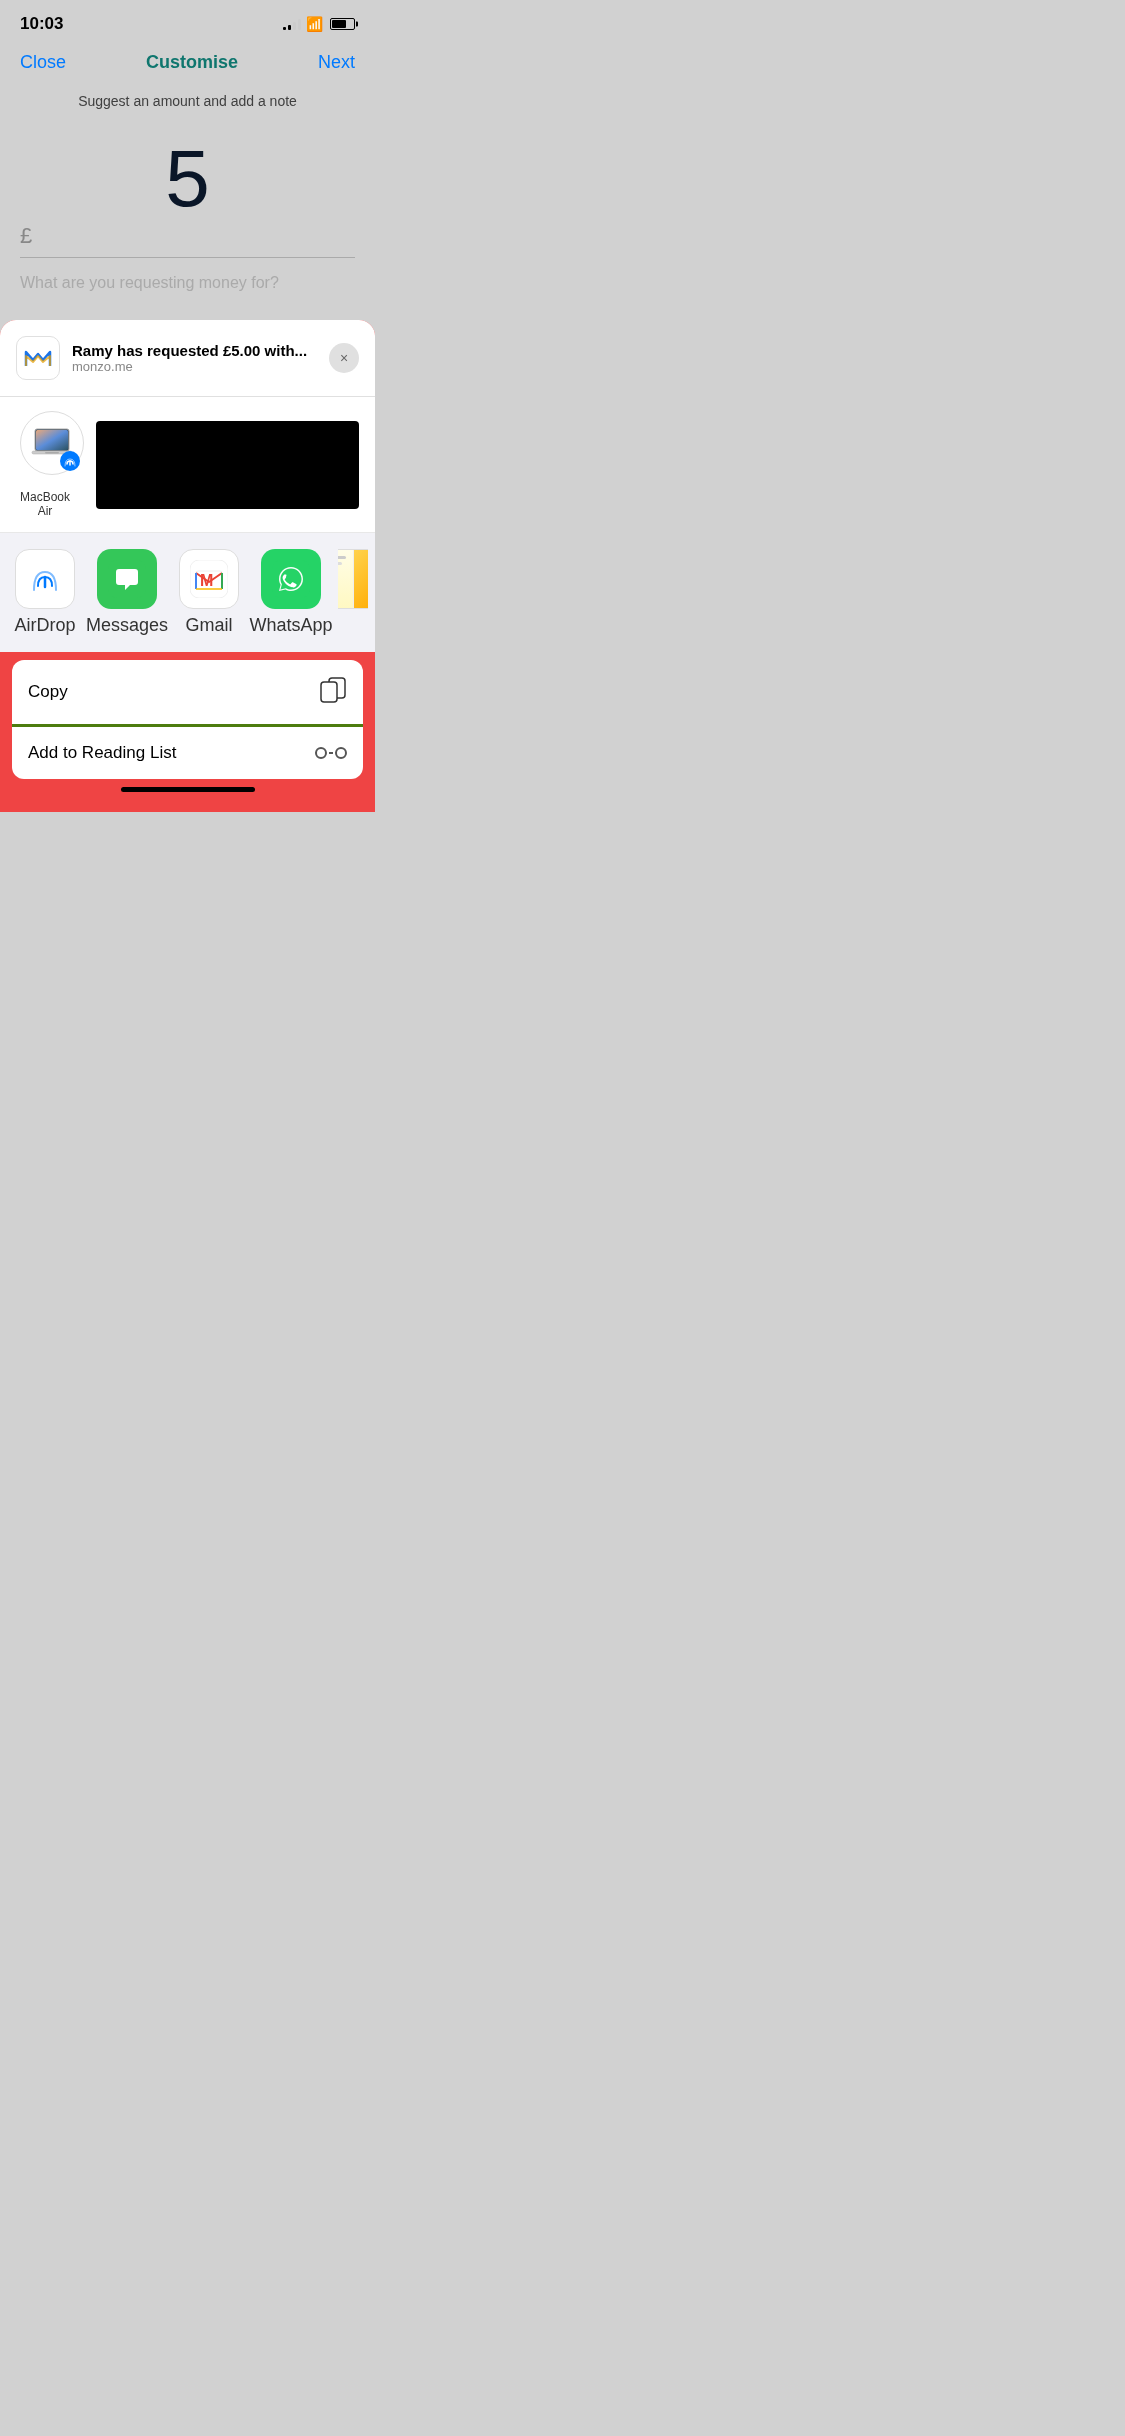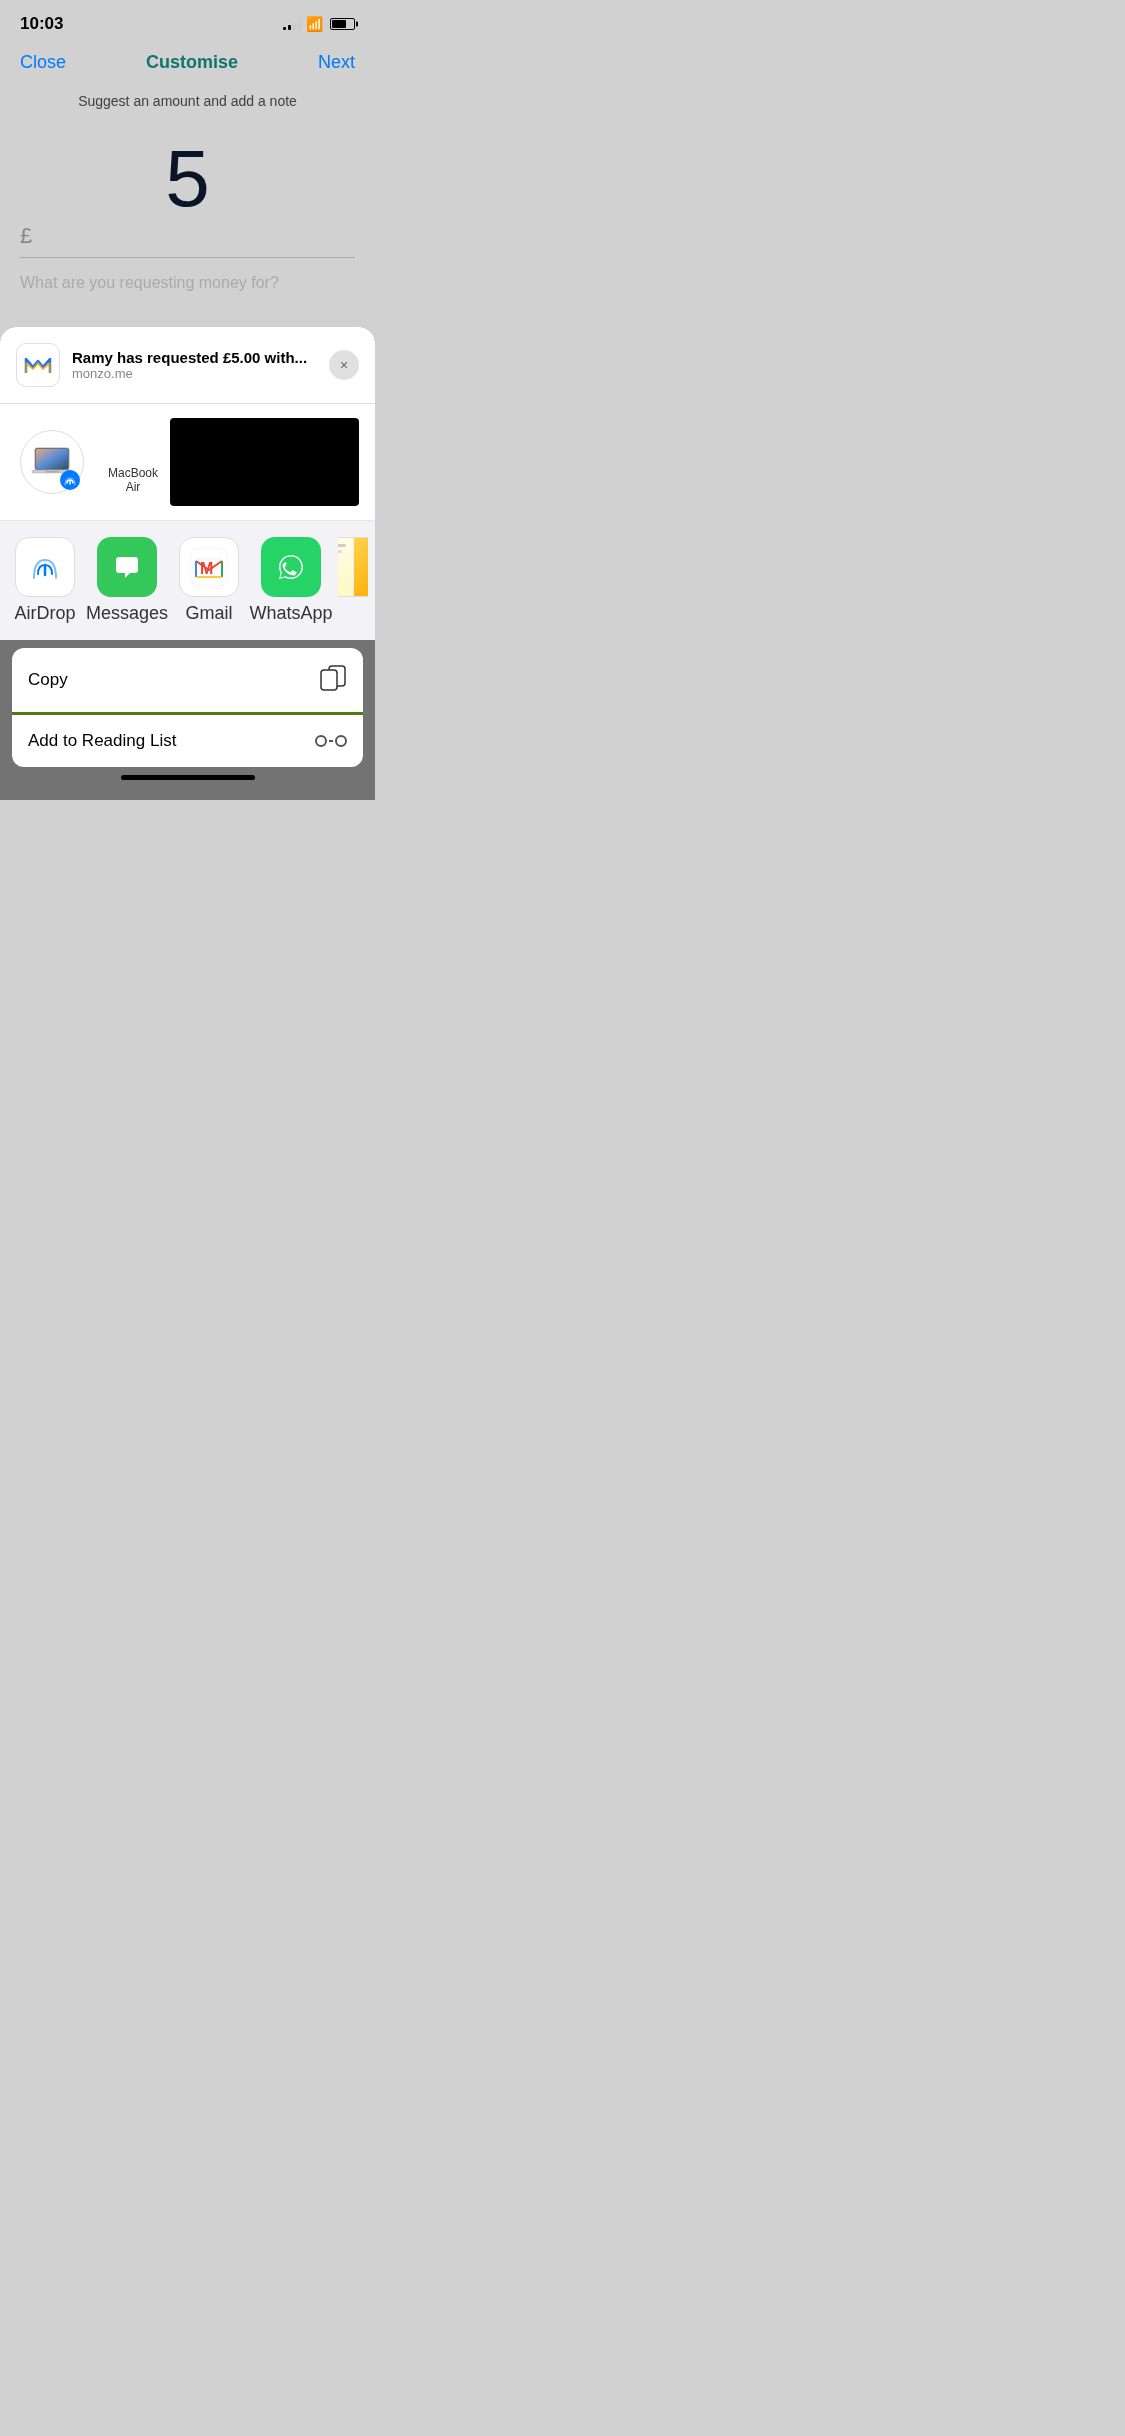--- a/index.html
+++ b/index.html
@@ -144,24 +144,24 @@
     
     .note-field {
       padding: 16px 20px;
       font-size: 16px;
       color: #aaa;
     }
 
     
     .share-sheet {
       position: absolute;
-      bottom: 12px;
+      bottom: 0;
       left: 0;
       right: 0;
-      background: #737373;
+      background: #ef4444;
       border-radius: 16px 16px 0 0;
       padding-bottom: 20px;
     }
 
     
     .share-preview {
       background: #fff;
       border-radius: 16px 16px 0 0;
       padding: 16px;
       display: flex;
@@ -217,22 +217,23 @@
       background: #fff;
       padding: 14px 16px;
       display: flex;
       align-items: center;
       gap: 12px;
       border-bottom: 1px solid #e8e8e8;
     }
 
     .airdrop-device {
       display: flex;
-      align-items: flex-end;
-      gap: 24px;
+      flex-direction: column;
+      align-items: flex-start;
+      gap: 15px;
       margin-left: 4px;
     }
 
     .device-icon-container {
       width: 64px;
       height: 64px;
       border-radius: 50%;
       background: #fff;
       border: 1px solid #ddd;
       display: flex;

